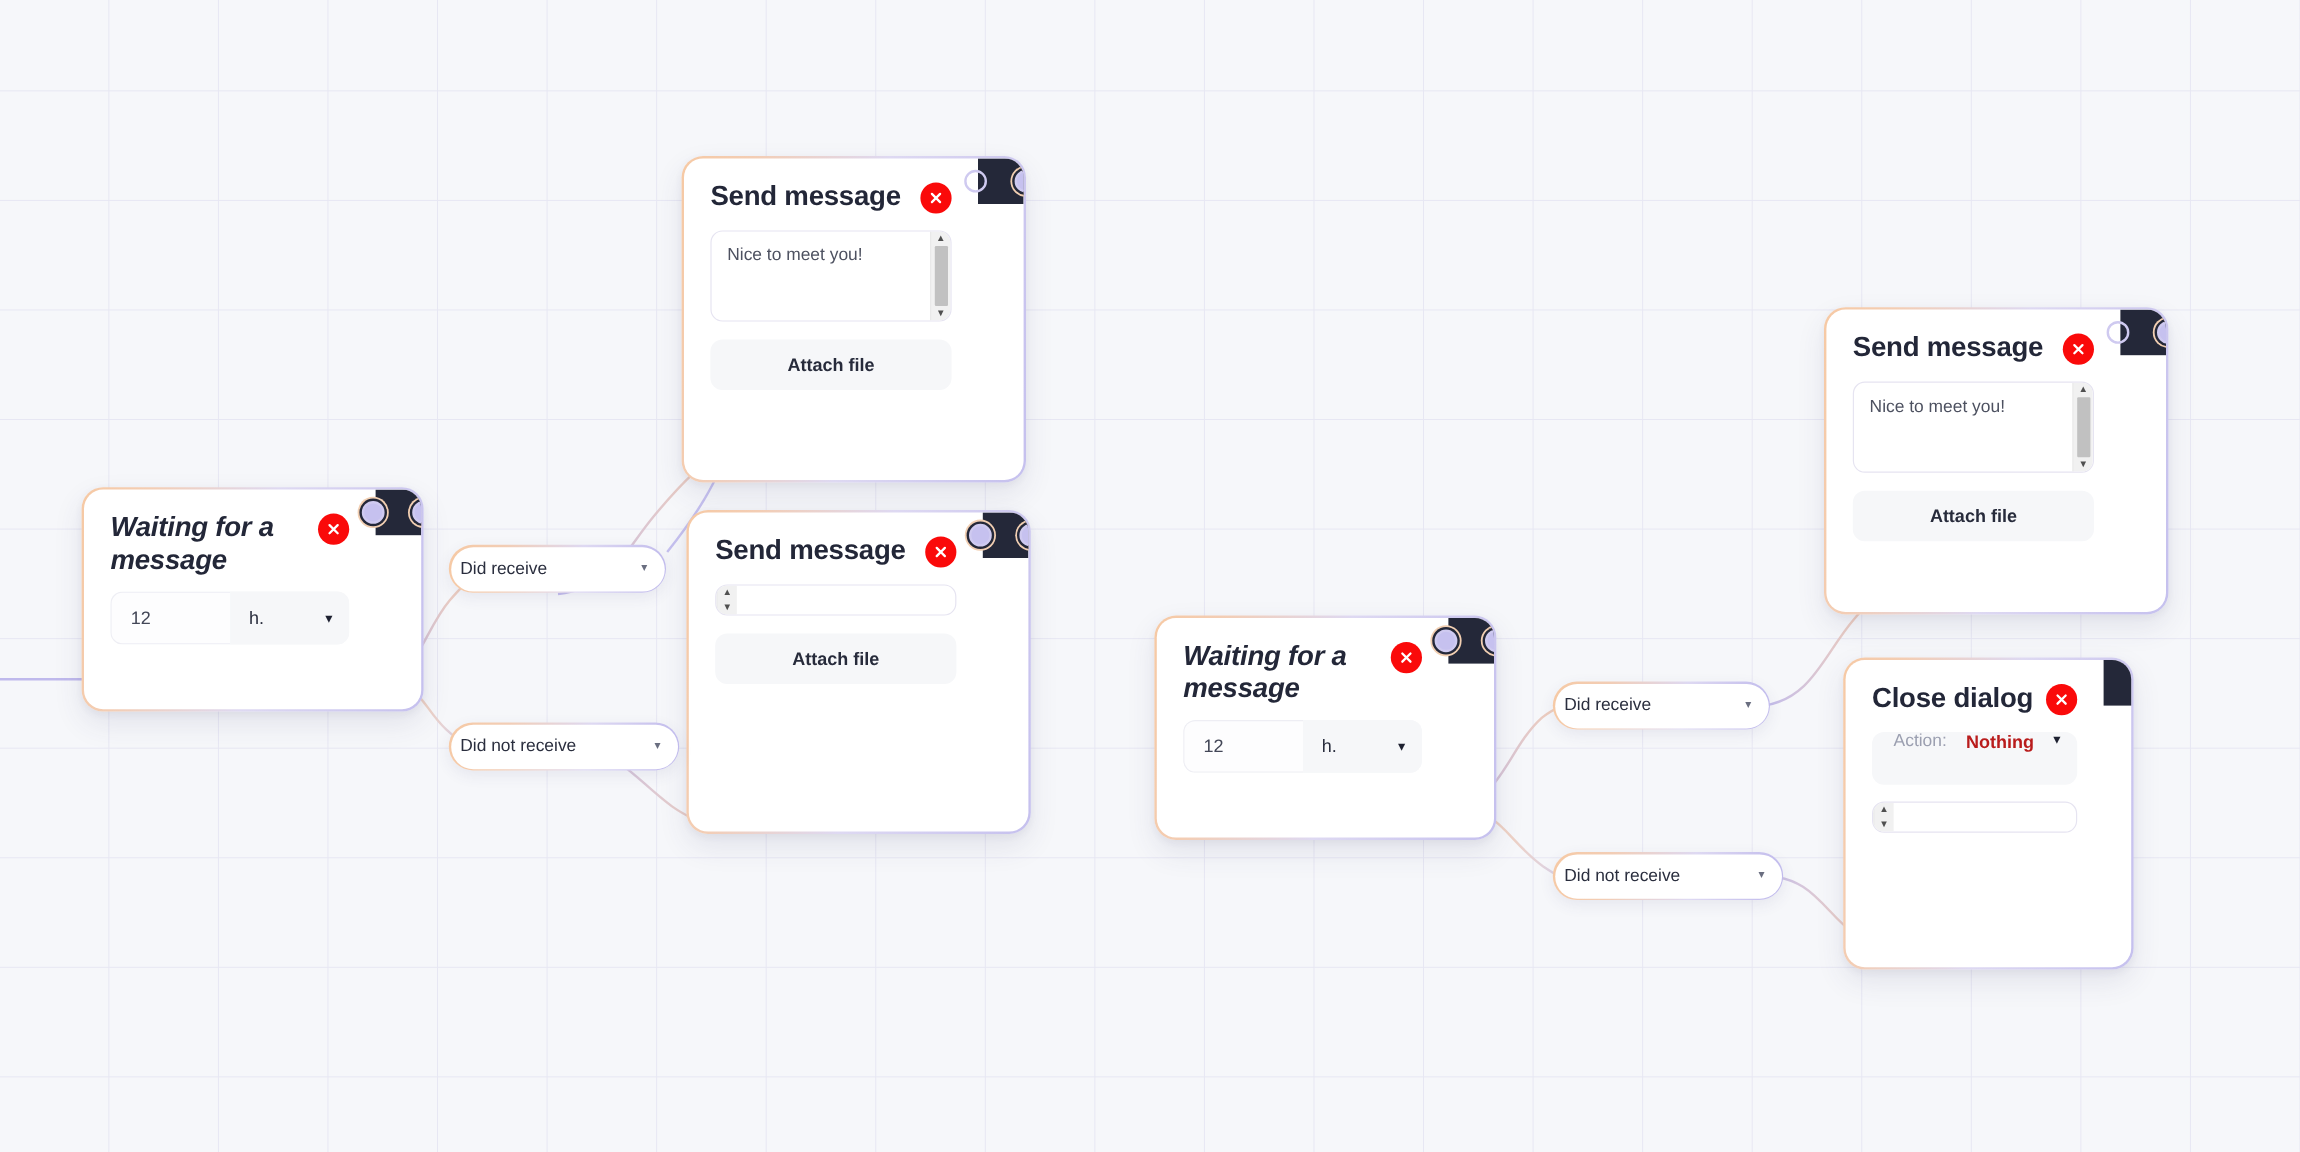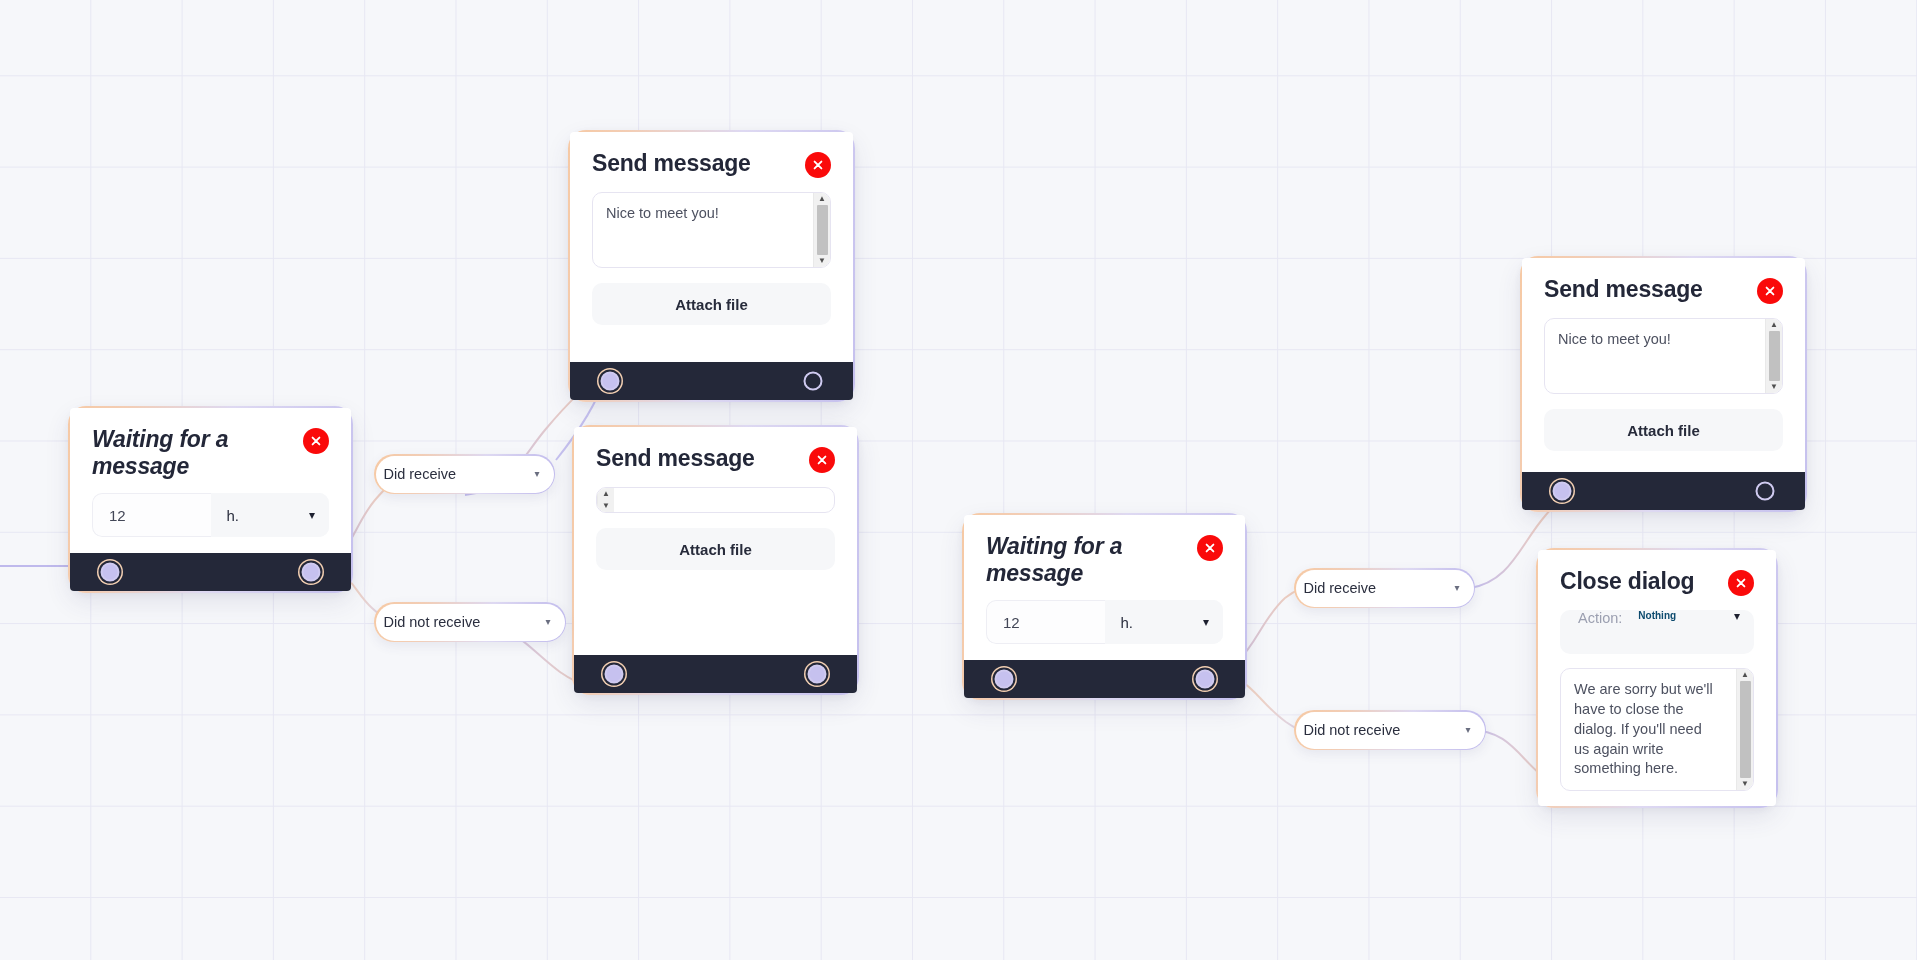--- a/index.html
+++ b/index.html
@@ -23,25 +23,25 @@
   
   .node {
     position: absolute;
     border-radius: 18px;
     padding: 2px;
     background: linear-gradient(100deg, #f6c9a4 0%, #f3cdb4 18%, #ded9f2 52%, #c5c0ee 100%);
     box-shadow: 0 10px 24px rgba(60,60,110,.10), 0 2px 6px rgba(60,60,110,.06);
   }
   .node-inner {
     background: #ffffff;
-    border-radius: 4px;
+    border-radius: 16px;
     overflow: hidden;
     height: 100%;
     display: flex;
-    flex-direction: column;
+    flex-direction: row;
   }
   .node-body { padding: 18px 22px 16px 22px; flex: 1; }
   .node-head {
     display: flex; align-items: flex-start; justify-content: space-between;
     gap: 10px;
   }
   .node-title {
     font-size: 23px; font-weight: 700; color: #232738;
     line-height: 1.16; letter-spacing: -0.2px;
   }
@@ -130,21 +130,21 @@
     margin-top: 14px;
     background: #f6f7f9;
     border-radius: 10px;
     height: 44px;
     display: flex; align-items: flex-start;
     padding: 0 14px 0 18px;
     gap: 16px;
     cursor: pointer;
   }
   .action-label { font-size: 14.5px; color: #9b9fb0; }
-  .action-value { font-size: 10px; color: #0c4a6e; font-weight: 700; flex: 1; }
+  .action-value { font-size: 15px; color: #b91c1c; font-weight: 700; flex: 1; }
 
   
   .node-foot {
     height: 38px;
     background: #242839;
     position: relative;
     flex: 0 0 38px;
   }
   .handle {
     position: absolute; top: 50%; transform: translate(-50%, -50%);
@@ -368,21 +368,20 @@
               <path d="M3.6 3.6 L10.4 10.4 M10.4 3.6 L3.6 10.4" stroke="#fff" stroke-width="1.9" stroke-linecap="round"></path>
             </svg>
           </div>
         </div>
         <div class="action-row">
           <span class="action-label">Action:</span>
           <span class="action-value">Nothing</span>
           <span class="chev">▾</span>
         </div>
         <div class="ta-wrap">
-          <div class="ta-text">We are sorry but we'll have to close the dialog. If you'll need us again write something here.</div>
           <div class="scrollbar">
             <span class="sb-arrow">▲</span>
             <span class="sb-thumb"></span>
             <span class="sb-arrow">▼</span>
           </div>
         </div>
       </div>
       <div class="node-foot">
         <div class="handle left"></div>
       </div>

